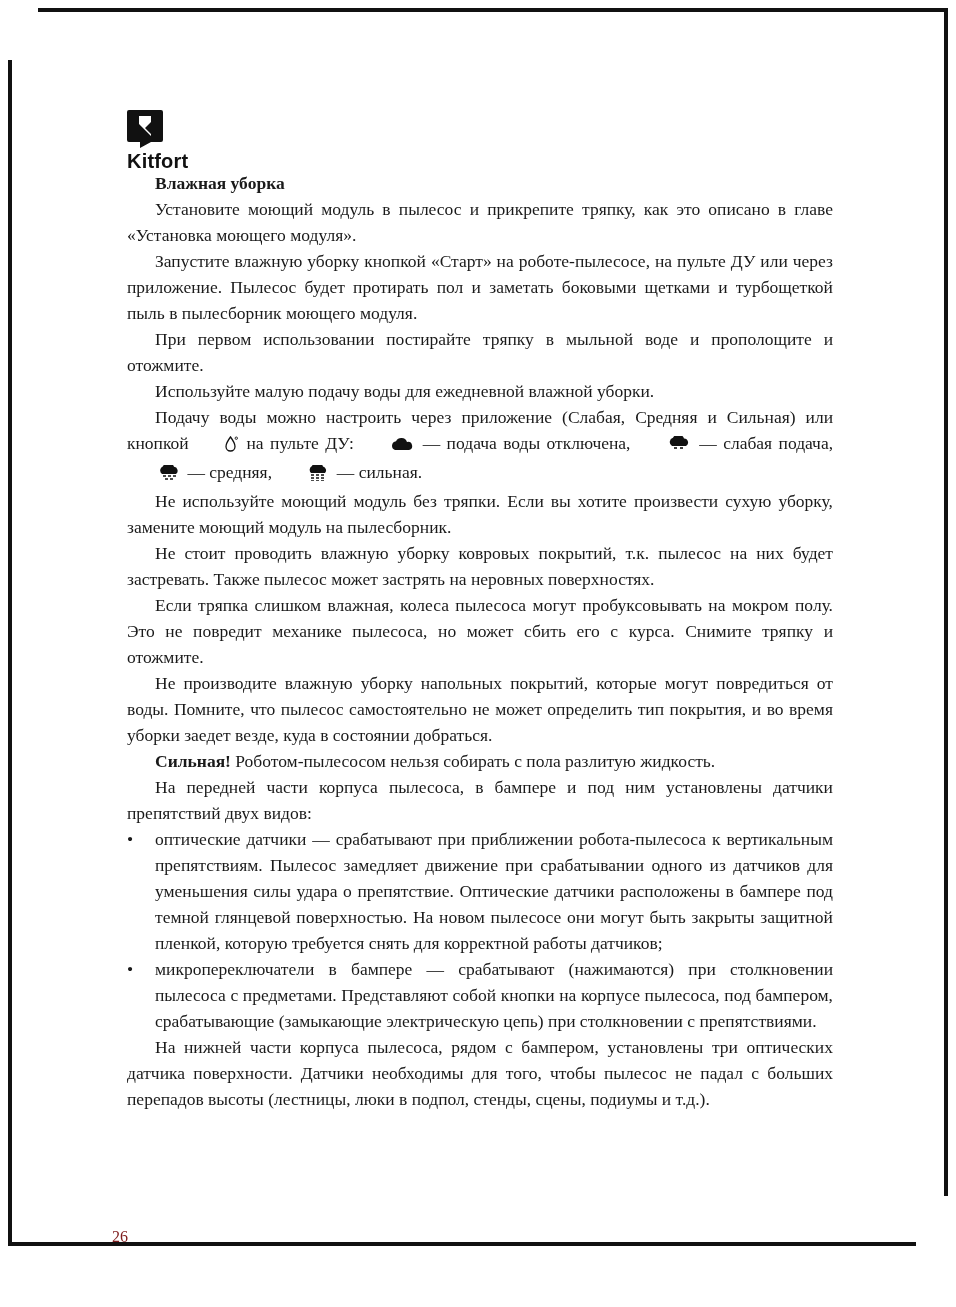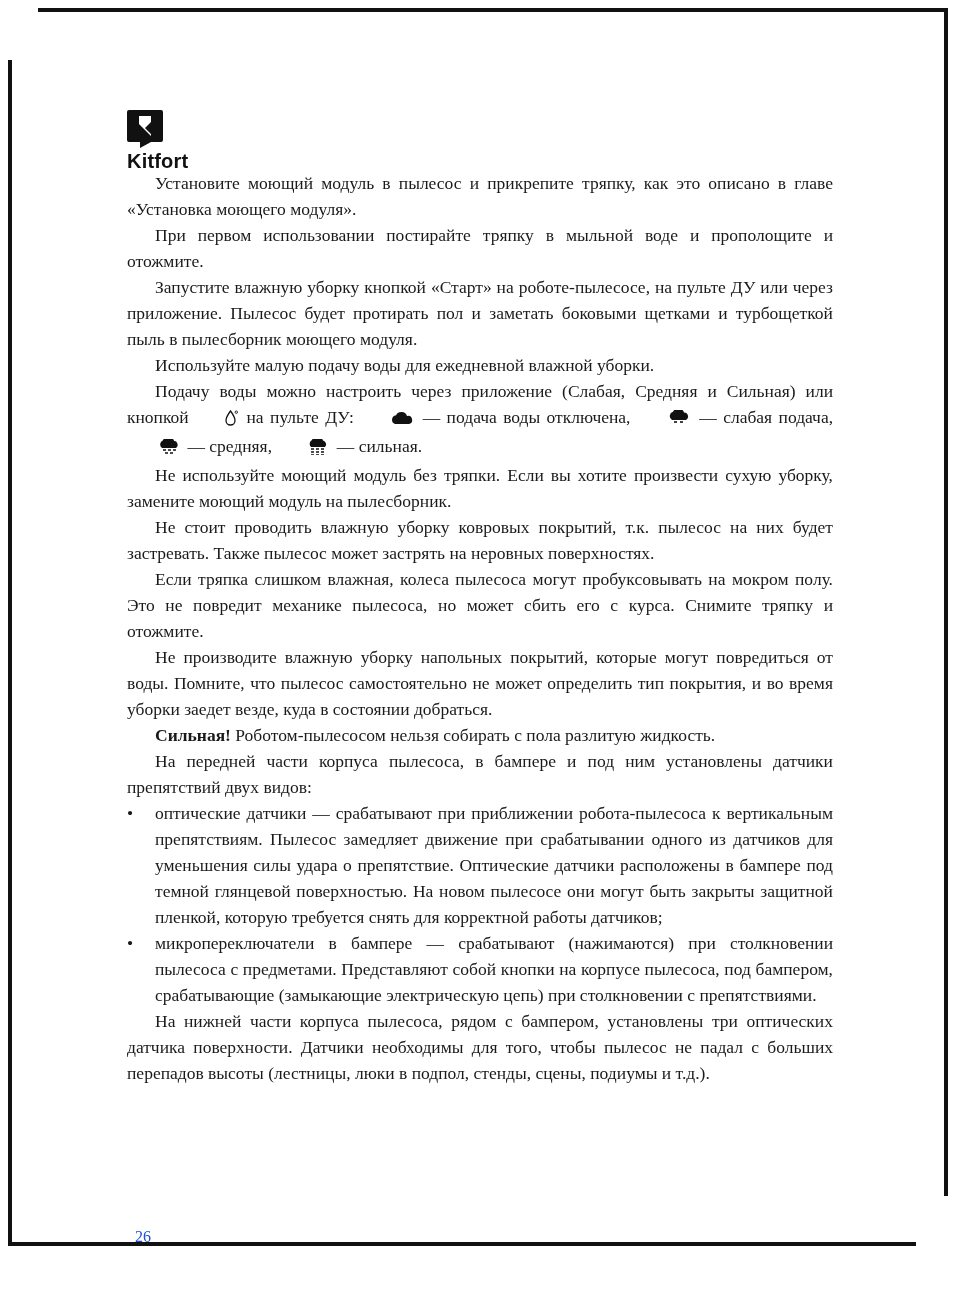--- a/index.html
+++ b/index.html
@@ -36,22 +36,22 @@
   .p{margin:0;text-indent:28px;text-align:justify;font-family:Liberation Serif, serif;}
   .bold{font-weight:bold;}
 
   .bullet{display:flex;margin:0;}
   .bullet .marker{width:28px;flex:none;}
   .bullet .btext{flex:1;text-align:justify;}
 
   .inline-icon{display:inline-block;vertical-align:-3px;margin:0 2px;}
 
   .page-number{
-    position:absolute;left:135px;top:1228px;
-    font-size:16px;color:#1d4ed8;
+    position:absolute;left:112px;top:1228px;
+    font-size:16px;color:#7f1d1d;
   }
 </style>
 </head>
 <body>
 
 <div class="page">
 
   <div class="frame-line frame-top"></div>
   <div class="frame-line frame-right"></div>
   <div class="frame-line frame-bottom"></div>
@@ -60,23 +60,24 @@
   <div class="logo">
     <svg class="logo-mark" width="36" height="38" viewBox="0 0 36 38" aria-hidden="true">
       <path d="M2 0 H34 Q36 0 36 2 V30 Q36 32 34 32 H24 L13 38 V32 H2 Q0 32 0 30 V2 Q0 0 2 0 Z" fill="#111"></path>
       <path d="M12 6 L24 6 L24 12 L18 18 L24 24 L24 26 L12 14 Z" fill="#ffffff"></path>
     </svg>
     <div class="logo-text">Kitfort</div>
   </div>
 
   <div class="content">
 
+    <p class="h">Влажная уборка</p>
     <p class="p">Установите моющий модуль в пылесос и прикрепите тряпку, как это описано в главе «Установка моющего модуля».</p>
+    <p class="p">Запустите влажную уборку кнопкой «Старт» на роботе-пылесосе, на пульте ДУ или через приложение. Пылесос будет протирать пол и заметать боковыми щетками и турбощеткой пыль в пылесборник моющего модуля.</p>
     <p class="p">При первом использовании постирайте тряпку в мыльной воде и прополощите и отожмите.</p>
-    <p class="p">Запустите влажную уборку кнопкой «Старт» на роботе-пылесосе, на пульте ДУ или через приложение. Пылесос будет протирать пол и заметать боковыми щетками и турбощеткой пыль в пылесборник моющего модуля.</p>
     <p class="p">Используйте малую подачу воды для ежедневной влажной уборки.</p>
 
     <p class="p">
       <span>Подачу воды можно настроить через приложение (Слабая, Средняя и Сильная) или кнопкой</span>
       <span class="inline-icon">
         <svg width="13" height="16" viewBox="0 0 13 16" aria-hidden="true">
           <path d="M5.5 1 C5.5 1 1 7 1 10.5 A4.5 4.5 0 0 0 10 10.5 C10 7 5.5 1 5.5 1 Z" fill="none" stroke="#111" stroke-width="1.3"></path>
           <circle cx="11.3" cy="2.2" r="1.2" fill="none" stroke="#111" stroke-width="0.9"></circle>
         </svg>
       </span>

